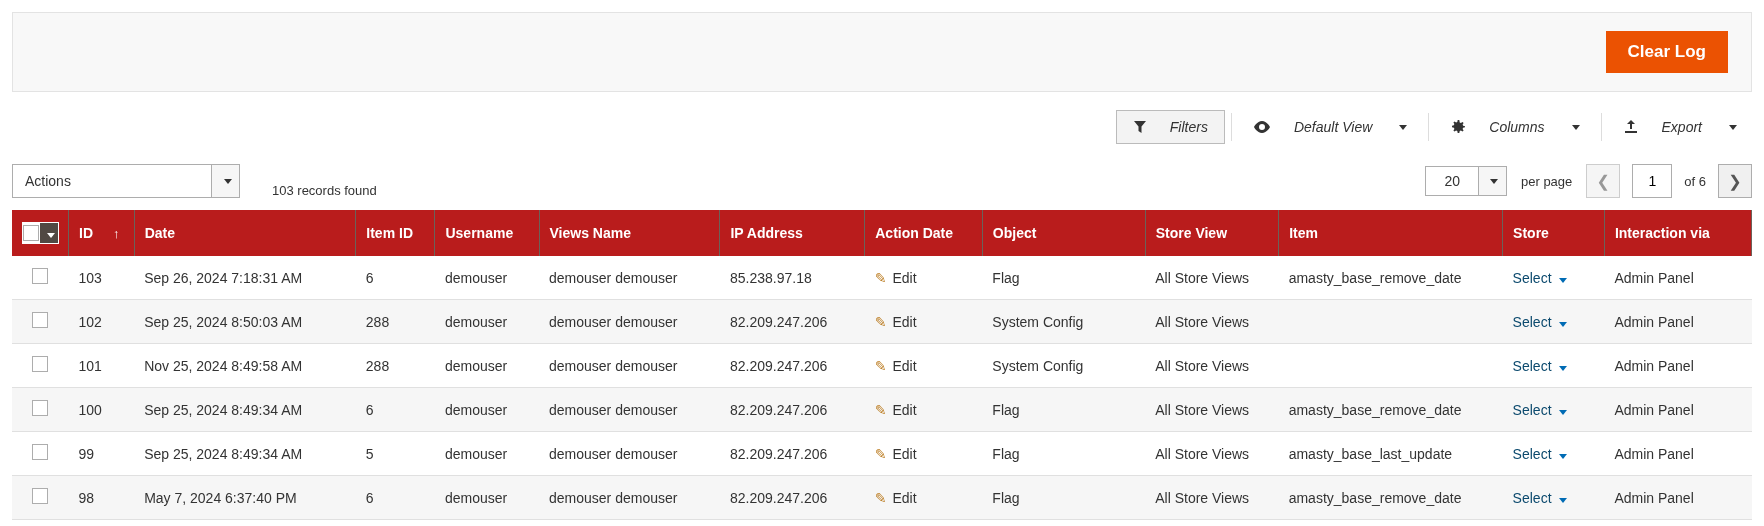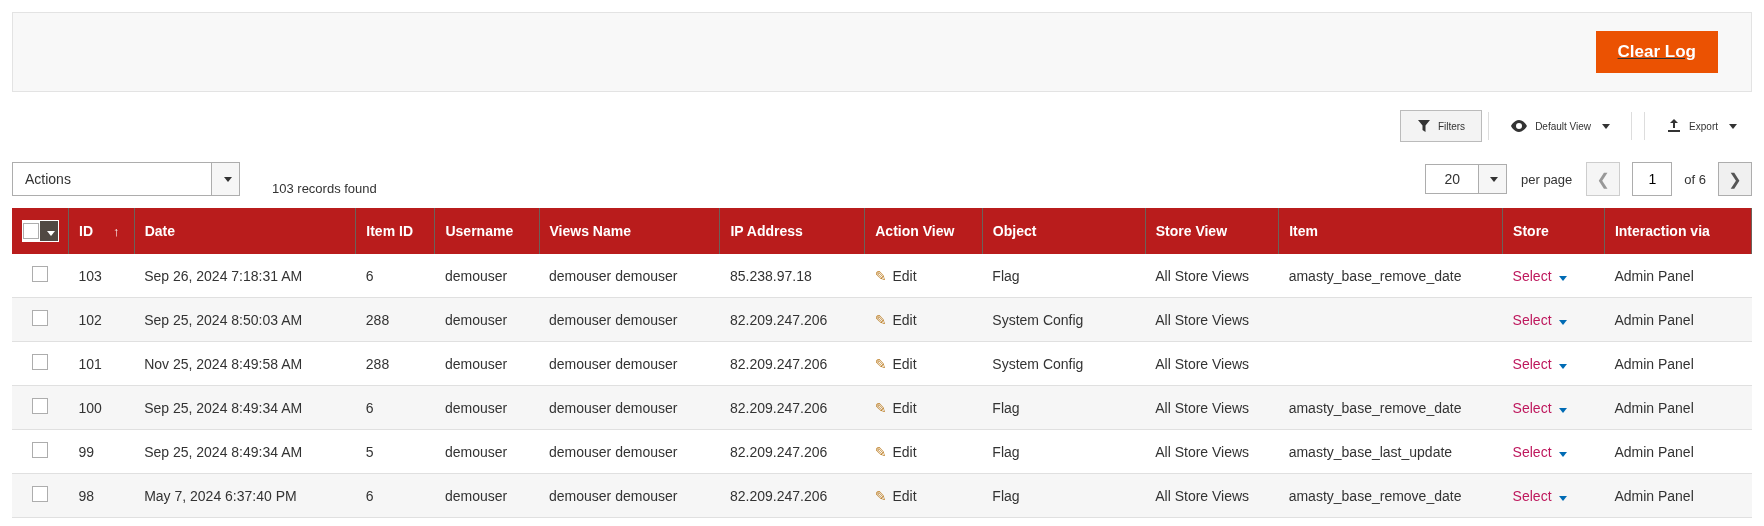--- a/index.html
+++ b/index.html
@@ -1,25 +1,24 @@
 <!DOCTYPE html>
 <html><head>
 <meta charset="utf-8">
 <style>
 * { box-sizing: border-box; margin: 0; padding: 0; }
 body { font-family: Arial, Helvetica, sans-serif; font-size: 13px; color: #333; background: #fff; padding: 12px; width: 1764px; }
 
 .header-bar {
   background: #f8f8f8;
   border: 1px solid #e3e3e3;
-  padding: 18px 33px;
+  padding: 18px 23px;
   margin-bottom: 18px;
   display: flex;
   justify-content: flex-end;
-  text-decoration: underline;
 }
 .btn-primary {
   background: #eb5202;
   color: #fff;
   border: none;
   padding: 11px 22px;
   font-size: 17px;
   font-weight: 600;
   cursor: pointer;
 }
@@ -27,28 +26,29 @@
 .toolbar-top {
   display: flex;
   justify-content: flex-end;
   align-items: center;
   gap: 0;
   margin-bottom: 20px;
 }
 .tool-btn {
   display: inline-flex;
   align-items: center;
-  gap: 7px;
+  gap: 23px;
   background: transparent;
   border: none;
   padding: 7px 15px;
   cursor: pointer;
-  font-size: 10px;
+  font-size: 14px;
   color: #333;
   position: relative;
+  font-style: italic;
 }
 .tool-btn.boxed {
   background: #f3f3f3;
   border: 1px solid #bbb;
   padding: 8px 16px;
 }
 .tool-sep {
   width: 1px;
   height: 28px;
   background: #ddd;
@@ -162,21 +162,21 @@
   margin-left: 1px;
   padding: 2px 3px;
 }
 .th-check .arrow .caret { border-top-color: #fff; }
 .sort-arrow {
   margin-left: 20px;
   font-size: 13px;
 }
 .action-edit { display: inline-flex; align-items: center; gap: 6px; }
 .pencil { color: #bb7b1f; font-size: 14px; }
-.select-link { color: #be185d; cursor: pointer; }
+.select-link { color: #0c4a6e; cursor: pointer; }
 .select-link .caret { border-top-color: #006bb4; }
 
 .col-check { width: 50px; text-align: center; }
 .col-id   { width: 58px; }
 .col-date { width: 196px; }
 .col-itemid { width: 70px; }
 .col-user { width: 92px; }
 .col-full { width: 160px; }
 .col-ip   { width: 128px; }
 .col-type { width: 104px; }
@@ -208,20 +208,29 @@
   <button class="tool-btn">
     <span>
       <svg width="18" height="12" viewBox="0 0 18 12">
           <path d="M9 0C4 0 1 6 1 6s3 6 8 6 8-6 8-6-3-6-8-6zm0 9a3 3 0 110-6 3 3 0 010 6z" fill="#333"></path>
         </svg>
     </span>
     <span>Default View</span>
     <span class="caret"></span>
   </button>
   <span class="tool-sep"></span>
+  <button class="tool-btn">
+    <span>
+      <svg width="16" height="16" viewBox="0 0 16 16">
+          <path d="M8 5a3 3 0 100 6 3 3 0 000-6zm7 3.8v-1.6l-1.9-.4a5 5 0 00-.5-1.2l1-1.6-1.1-1.1-1.6 1a5 5 0 00-1.2-.5L9.3 1H7.7l-.4 1.9a5 5 0 00-1.2.5l-1.6-1L3.4 3.5l1 1.6a5 5 0 00-.5 1.2L2 6.7v1.6l1.9.4c.1.4.3.8.5 1.2l-1 1.6 1.1 1.1 1.6-1c.4.2.8.4 1.2.5l.4 1.9h1.6l.4-1.9c.4-.1.8-.3 1.2-.5l1.6 1 1.1-1.1-1-1.6c.2-.4.4-.8.5-1.2l1.9-.4z" fill="#333"></path>
+        </svg>
+    </span>
+    <span>Columns</span>
+    <span class="caret"></span>
+  </button>
   <span class="tool-sep"></span>
   <button class="tool-btn">
     <span>
       <svg width="16" height="14" viewBox="0 0 16 14">
           <path d="M2 11h12v2H2zM8 0l4 4h-3v5H7V4H4z" fill="#333"></path>
         </svg>
     </span>
     <span>Export</span>
     <span class="caret"></span>
   </button>
@@ -281,21 +290,21 @@
           <span class="checkbox"></span>
           <span class="arrow"><span class="caret"></span></span>
         </span>
       </th>
       <th><span>ID</span><span class="sort-arrow">↑</span></th>
       <th>Date</th>
       <th>Item ID</th>
       <th>Username</th>
       <th>Views Name</th>
       <th>IP Address</th>
-      <th>Action View</th>
+      <th>Action Date</th>
       <th>Object</th>
       <th>Store View</th>
       <th>Item</th>
       <th>Store</th>
       <th>Interaction via</th>
     </tr>
   </thead>
   <tbody id="grid-body">
       <tr>
     <td style="text-align:center"><span class="checkbox"></span></td>

